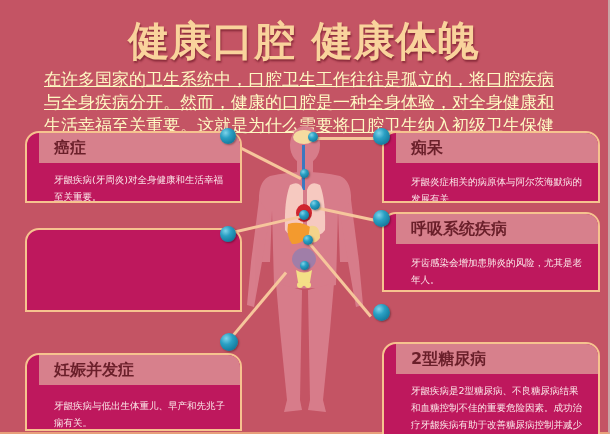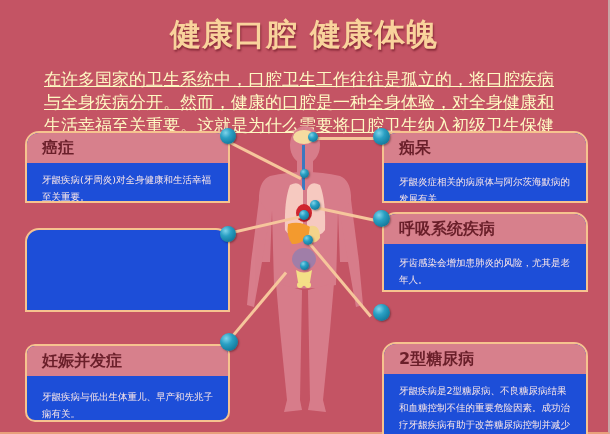--- a/index.html
+++ b/index.html
@@ -1,20 +1,20 @@
 <!DOCTYPE html>
 <html><head>
 <meta charset="utf-8">
 <style>
   html,body{margin:0;padding:0;}
   body{width:610px;height:434px;overflow:hidden;background:#c55565;font-family:"DejaVu Sans","Liberation Sans",sans-serif;position:relative;}
   .stage{position:absolute;left:0;top:0;width:608px;height:432px;background:#c45464;border-bottom:2px solid #e8a07a;border-right:2px solid #c9a5a5;}
-  .title{position:absolute;left:0;right:0;top:14px;text-align:center;font-size:31px;font-weight:bold;color:#f9d39c;letter-spacing:1px;text-shadow:1px 2px 2px #8a2b3a;}
+  .title{position:absolute;left:0;right:0;top:14px;text-align:center;font-size:41px;font-weight:bold;color:#f9d39c;letter-spacing:1px;text-shadow:1px 2px 2px #8a2b3a;}
   .intro{position:absolute;left:44px;right:40px;top:68px;font-size:17px;line-height:23px;color:#fef9c3;text-decoration:underline;}
-  .box{position:absolute;border:2px solid #f6c38f;border-radius:14px 14px 0 0;overflow:hidden;background:#1d4ed8;}
+  .box{position:absolute;border:2px solid #f6c38f;border-radius:14px 14px 0 0;overflow:hidden;background:#be185d;padding-left:12px;}
   .box.left{border-radius:14px 14px 0 0;}
   .box .hd{background:#d7808c;height:30px;display:flex;align-items:center;padding-left:15px;font-size:16px;font-weight:bold;color:#6a1f2a;}
   .box .bd{padding:8px 12px 6px 15px;font-size:9.5px;line-height:17px;color:#fbe7e8;}
   .line{position:absolute;height:2.5px;background:#f6c69c;transform-origin:0 50%;}
   .dot{position:absolute;border-radius:50%;background:radial-gradient(circle at 35% 30%,#7fd4ea 0%,#2aa0c4 35%,#157a9c 75%,#0c5a75 100%);box-shadow:1px 1px 2px rgba(0,0,0,.35);}
   .body-fig{position:absolute;left:0;top:0;}
 </style>
 </head>
 <body>
 
@@ -71,21 +71,21 @@
   <div class="dot" style="left:299px;top:210px;width:10px;height:10px;"></div>
   <div class="dot" style="left:303px;top:235px;width:10px;height:10px;"></div>
   <div class="dot" style="left:300px;top:261px;width:9px;height:9px;"></div>
 
   <div class="box left" style="left:25px;top:131px;width:201px;height:68px;">
     <div class="hd">癌症</div>
     <div class="bd">牙龈疾病(牙周炎)对全身健康和生活幸福至关重要。</div>
   </div>
   <div class="box left" style="left:25px;top:228px;width:201px;height:80px;">
   </div>
-  <div class="box left" style="left:25px;top:344px;width:201px;height:74px;border-radius:10px;">
+  <div class="box left" style="left:25px;top:353px;width:201px;height:74px;">
     <div class="hd">妊娠并发症</div>
     <div class="bd" style="padding-top:12px;">牙龈疾病与低出生体重儿、早产和先兆子痫有关。</div>
   </div>
 
   <div class="box right" style="left:382px;top:131px;width:202px;height:68px;">
     <div class="hd">痴呆</div>
     <div class="bd" style="padding-top:10px;">牙龈炎症相关的病原体与阿尔茨海默病的发展有关。</div>
   </div>
   <div class="box right" style="left:382px;top:212px;width:202px;height:76px;">
     <div class="hd">呼吸系统疾病</div>

